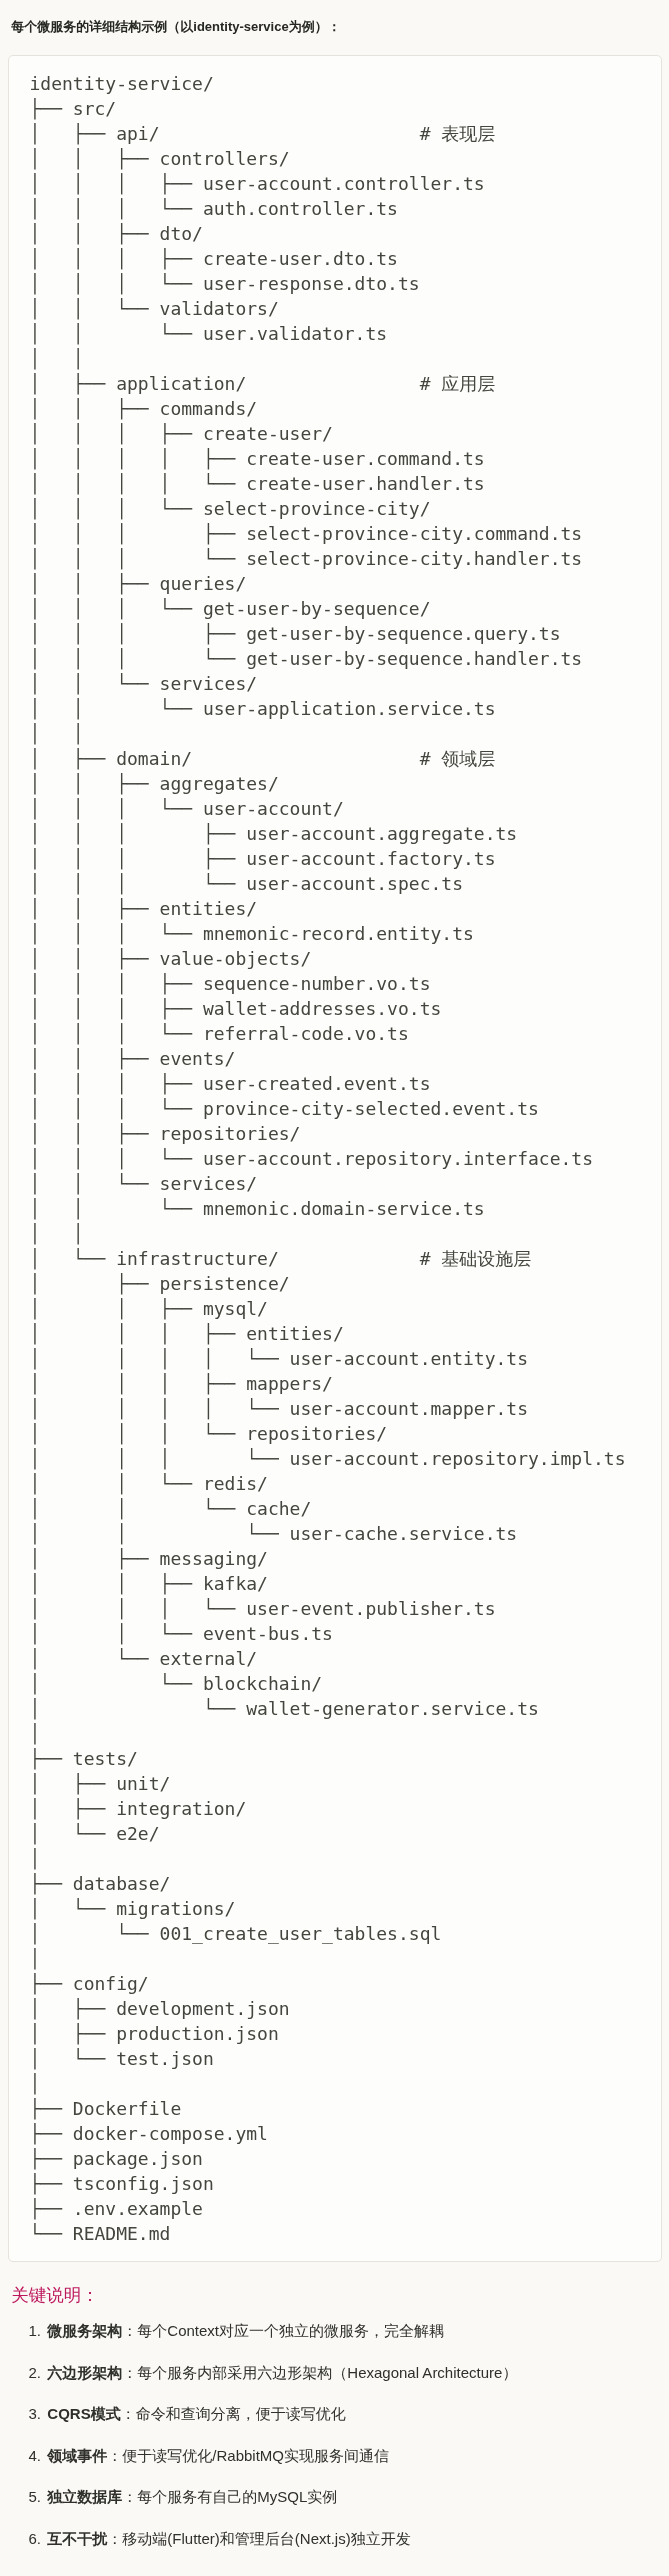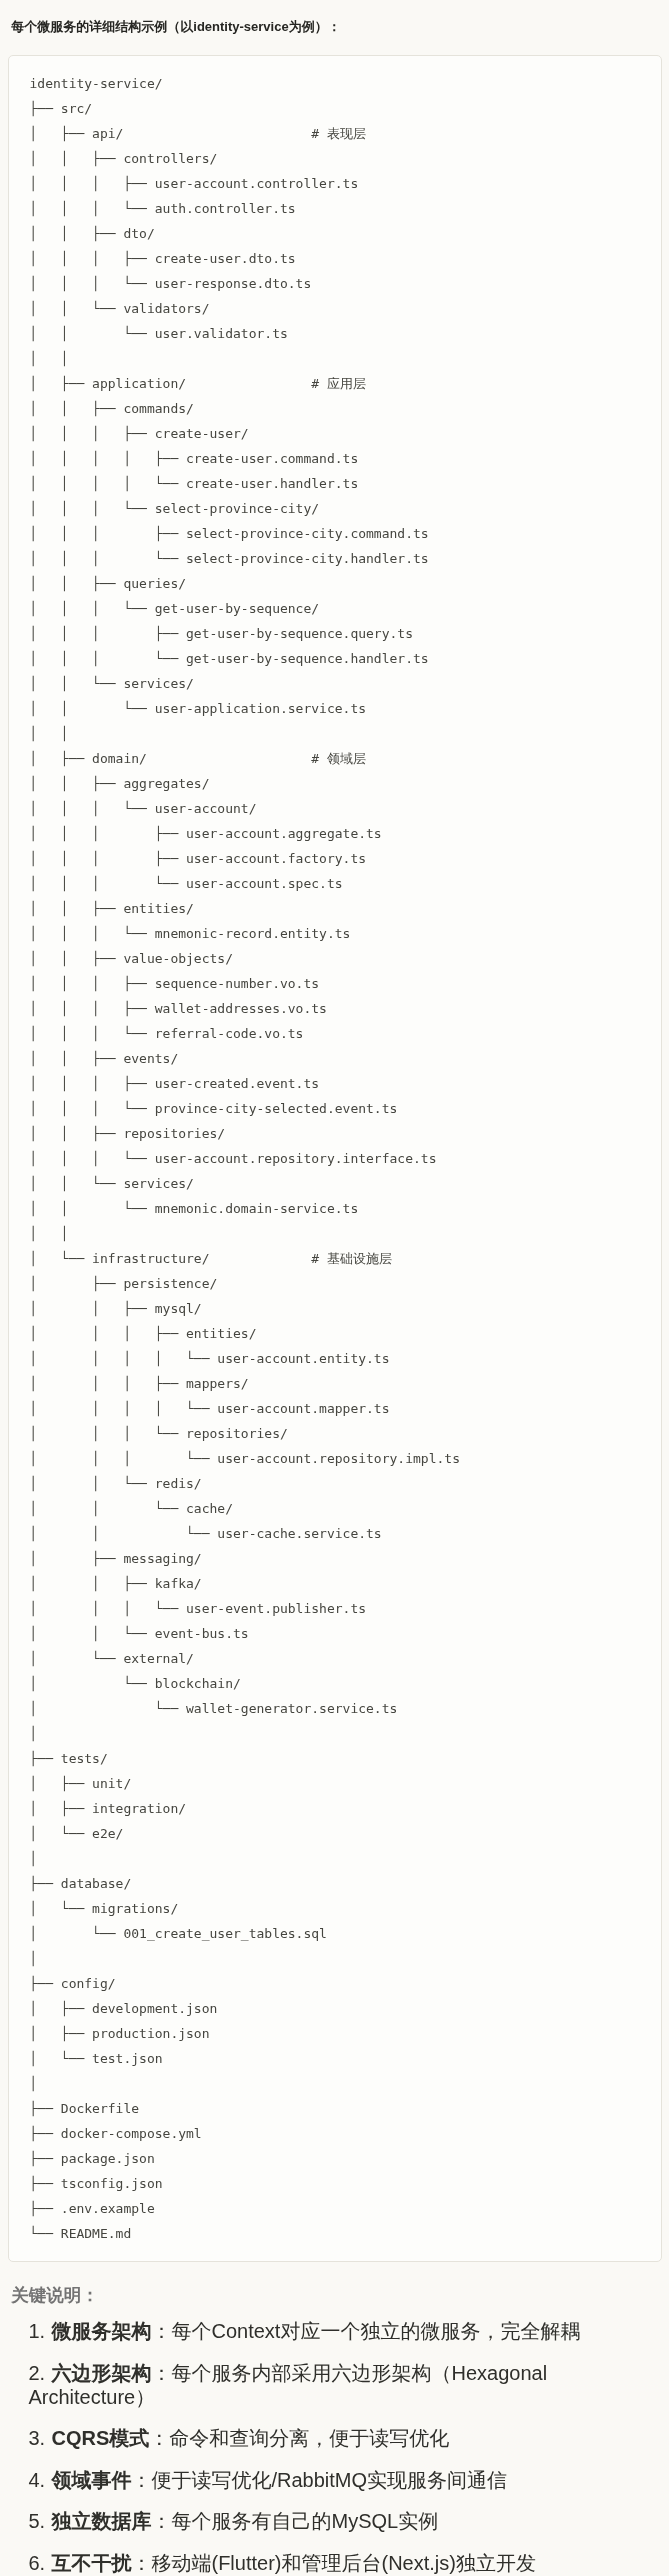--- a/index.html
+++ b/index.html
@@ -18,42 +18,42 @@
     line-height: 26px;
     margin: 2.5px 0 15px 3.8px;
     color: #262622;
   }
   .code-block {
     background: #FDFDFB;
     border: 0.6px solid #E5E3DB;
     border-radius: 5px;
     padding: 15px 10px 15px 21px;
     font-family: "DejaVu Sans Mono", "Liberation Mono", monospace;
-    font-size: 13px;
+    font-size: 18px;
     line-height: 25px;
     color: #45453F;
     white-space: pre;
     overflow: hidden;
   }
   .code-block code {
     font-family: "DejaVu Sans Mono", "Liberation Mono", monospace;
   }
   .notes-title {
     font-size: 17.5px;
-    font-weight: 700;
+    font-weight: 400;
     line-height: 24px;
     margin: 21px 0 12.5px 3.8px;
-    color: #737373;
+    color: #be185d;
   }
   ol.notes {
     list-style: none;
     margin: 0;
   }
   ol.notes li {
-    font-size: 20px;
+    font-size: 15px;
     line-height: 24px;
     margin: 0 0 17.5px 0;
     padding-left: 21px;
   }
   ol.notes .num {
     margin-right: 6.3px;
   }
   ol.notes .label {
     font-weight: 700;
   }

